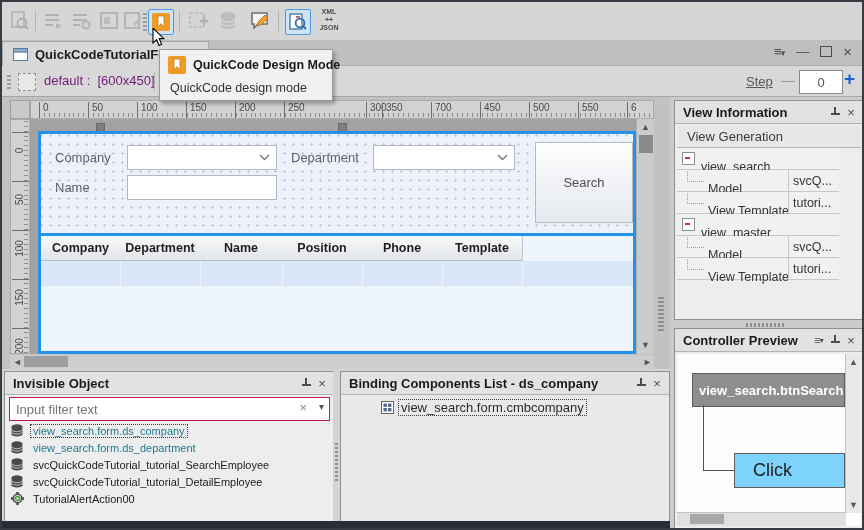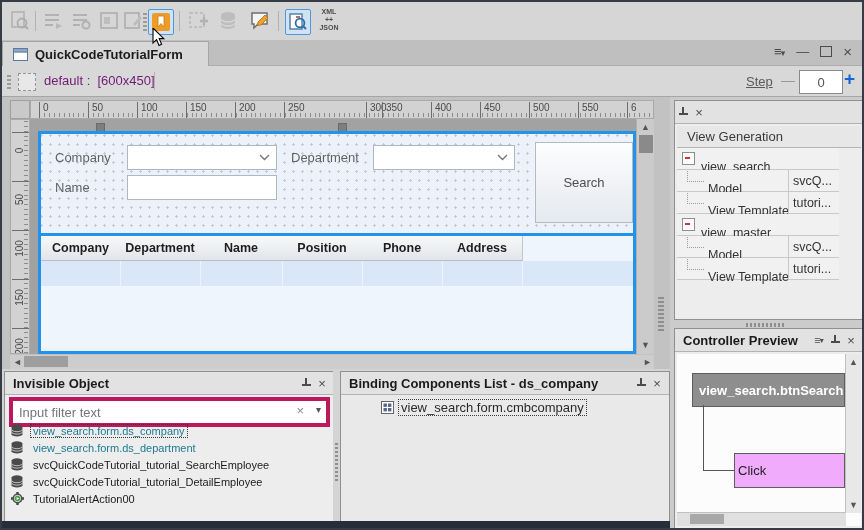--- a/index.html
+++ b/index.html
@@ -72,21 +72,21 @@
   .panel{position:absolute;background:#ededed;border:1px solid #909090;}
   .phead{position:relative;height:22px;background:#e2e2e2;border-bottom:1px solid #b2b2b2;display:flex;align-items:center;}
   .phead .ptitle{font-size:13px;font-weight:bold;color:#1b1b1b;margin-left:8px;white-space:nowrap;overflow:hidden;flex:1;}
   .picon{width:16px;height:16px;display:flex;align-items:center;justify-content:center;color:#4c4c4c;flex:none;}
   .pclose{font-size:13px;margin-right:4px;}
   .pin{position:relative;width:9px;height:11px;}
   .pin:before{content:"";position:absolute;left:3.5px;top:0;width:2px;height:7px;background:#4c4c4c;}
   .pin:after{content:"";position:absolute;left:0;top:6px;width:9px;height:2px;background:#4c4c4c;}
   .menu-glyph{font-size:11px;letter-spacing:-1px;}
   
-  .filter{position:absolute;left:4px;top:25px;right:4px;height:22px;background:#fff;border:4px solid #be185d;}
+  .filter{position:absolute;left:4px;top:25px;right:4px;height:22px;background:#fff;border:1px solid #be185d;}
   .filter input{position:absolute;left:4px;top:1px;width:250px;height:18px;border:none;outline:none;font-size:13px;
     color:#333;font-family:"Liberation Sans",sans-serif;background:transparent;}
   .filter .fclear{position:absolute;right:22px;top:2px;color:#8a8a8a;font-size:13px;}
   .filter .fdrop{position:absolute;right:5px;top:3px;color:#555;font-size:10px;}
   .ilist{position:absolute;left:2px;top:50px;right:2px;bottom:2px;overflow:hidden;}
   .iitem{height:17px;display:flex;align-items:center;font-size:11px;color:#1c1c1c;}
   .iitem .ic{width:13px;height:13px;margin:0 6px 0 4px;flex:none;}
   .iitem .lbl{white-space:nowrap;padding:0 2px;border:1px dotted transparent;}
   .iitem.teal .lbl{color:#1d7a90;}
   .iitem.sel .lbl{border-color:#3a3a3a;}
@@ -108,22 +108,22 @@
     padding-left:4px;white-space:nowrap;overflow:hidden;flex:none;}
   .treeline{width:16px;height:10px;border-left:1px dotted #9a9a9a;border-bottom:1px dotted #9a9a9a;
     margin:-8px 4px 0 10px;flex:none;}
   
   .cpcontent{position:absolute;left:2px;top:25px;right:2px;bottom:2px;background:#fcfcfc;overflow:hidden;}
   .cpnode1{position:absolute;left:15px;top:19px;right:16px;height:32px;background:#8e8e8e;border:1px solid #5e5e5e;
     color:#fff;font-size:13px;font-weight:bold;display:flex;align-items:center;padding-left:6px;
     white-space:nowrap;overflow:hidden;}
   .cpline-v{position:absolute;left:26px;top:51px;width:1px;height:65px;background:#555;}
   .cpline-h{position:absolute;left:26px;top:116px;width:31px;height:1px;background:#555;}
-  .cpnode2{position:absolute;left:57px;top:99px;right:16px;height:33px;background:#f0abfc;border:1px solid #5e5e5e;
-    color:#222;font-size:13px;display:flex;align-items:center;padding-left:3px;}
+  .cpnode2{position:absolute;left:57px;top:99px;right:16px;height:33px;background:#7dd3fc;border:1px solid #5e5e5e;
+    color:#222;font-size:18px;display:flex;align-items:center;padding-left:18px;}
   .cpvscroll{position:absolute;right:0;top:0;width:15px;bottom:13px;background:#e8e8e8;border-left:1px solid #c0c0c0;}
   .cphscroll{position:absolute;left:0;right:15px;bottom:0;height:13px;background:#e0e0e0;border-top:1px solid #c0c0c0;}
   .cphthumb{position:absolute;left:13px;top:1px;width:34px;height:10px;background:#a8a8a8;}
   
   .blist{position:absolute;left:4px;top:26px;}
   .bitem{display:flex;align-items:center;font-size:13px;color:#2a2a2a;height:18px;padding-left:36px;}
   .bitem .lbl{border:1px dotted #3a3a3a;padding:0 2px;white-space:nowrap;}
   .bitem .ic{margin-right:4px;flex:none;width:13px;height:13px;}
   
   .tooltip{left:157px;top:47px;width:174px;height:52px;background:#f1f1f1;border:1px solid #9a9a9a;
@@ -259,21 +259,21 @@
     <div class="abs hruler" id="hruler">
         <div class="ticks"></div>
         <div class="hlabel" style="left: 8px;">0</div>
         <div class="hlabel" style="left: 57px;">50</div>
         <div class="hlabel" style="left: 106px;">100</div>
         <div class="hlabel" style="left: 155px;">150</div>
         <div class="hlabel" style="left: 204px;">200</div>
         <div class="hlabel" style="left: 253px;">250</div>
         <div class="hlabel" style="left: 302px; margin-left: 33px;">300</div>
         <div class="hlabel" style="left: 351px;">350</div>
-        <div class="hlabel" style="left: 400px;">400</div>
+        <div class="hlabel" style="left: 400px;">700</div>
         <div class="hlabel" style="left: 449px;">450</div>
         <div class="hlabel" style="left: 498px;">500</div>
         <div class="hlabel" style="left: 547px;">550</div>
         <div class="hlabel" style="left: 596px;">6</div>
       </div>
     <div class="abs vruler" id="vruler">
         <div class="ticks"></div>
         <div class="vlabel" style="top: 12px;">
           <span>0</span>
         </div>
@@ -313,21 +313,21 @@
           <div class="tinput" style="left:86px;top:41px;width:148px"></div>
           <div class="searchbtn">Search</div>
         </div>
         <div class="gridarea">
           <div id="gridhead">
               <div class="ghead" style="left: 0px; width: 79px;">Company</div>
               <div class="ghead" style="left: 79px; width: 80px;">Department</div>
               <div class="ghead" style="left: 159px; width: 82px;">Name</div>
               <div class="ghead" style="left: 241px; width: 80px;">Position</div>
               <div class="ghead" style="left: 321px; width: 80px;">Phone</div>
-              <div class="ghead" style="left: 401px; width: 80px;">Address</div>
+              <div class="ghead" style="left: 401px; width: 80px;">Template</div>
             </div>
           <div class="grow1" id="gridrow">
               <div class="gcell" style="left: 0px; width: 79px;"></div>
               <div class="gcell" style="left: 79px; width: 80px;"></div>
               <div class="gcell" style="left: 159px; width: 82px;"></div>
               <div class="gcell" style="left: 241px; width: 80px;"></div>
               <div class="gcell" style="left: 321px; width: 80px;"></div>
               <div class="gcell" style="left: 401px; width: 80px;"></div>
             </div>
         </div>
@@ -436,20 +436,21 @@
             </svg></span>
           <span class="lbl">view_search.form.cmbcompany</span>
         </div>
       </div>
   </div>
 
   <div class="abs rightcol">
 
     <div class="panel" style="left:4px;top:3px;width:188px;height:218px">
       <div class="phead">
+        <span class="ptitle">View Information</span>
         <span class="picon">
             <span class="pin"></span>
           </span>
         <span class="picon pclose">×</span>
       </div>
       <div class="vgheader">View Generation</div>
       <div class="vtree" id="viewtree">
           <div class="trow">
             <span class="expbox"></span>
             <span class="tname">view_search</span>
@@ -505,17 +506,27 @@
         </div>
         <div class="cphscroll">
           <div class="cphthumb"></div>
         </div>
       </div>
     </div>
   </div>
 
   <div class="abs bottombar"></div>
 
+  <div class="abs tooltip">
+    <div class="ttl">
+      <svg width="18" height="18">
+          <rect x="0" y="0" width="18" height="18" rx="2" fill="#ef9b28"></rect>
+          <path d="M6 3 h6 v11 l-3 -3.4 -3 3.4z" fill="#fdfdfd" stroke="#c87d14" stroke-width="0.8"></path>
+        </svg>
+      <span class="ttext">QuickCode Design Mode</span>
+    </div>
+    <div class="tdesc">QuickCode design mode</div>
+  </div>
 
   <svg class="abs cursor" width="14" height="20">
     <path d="M1 0 L1 15 L4.6 11.6 L7 17.5 L9.6 16.3 L7.2 10.6 L11.8 10.6 Z" fill="#fff" stroke="#000" stroke-width="1.1"></path>
   </svg>
 </div>
 
 </body></html>

